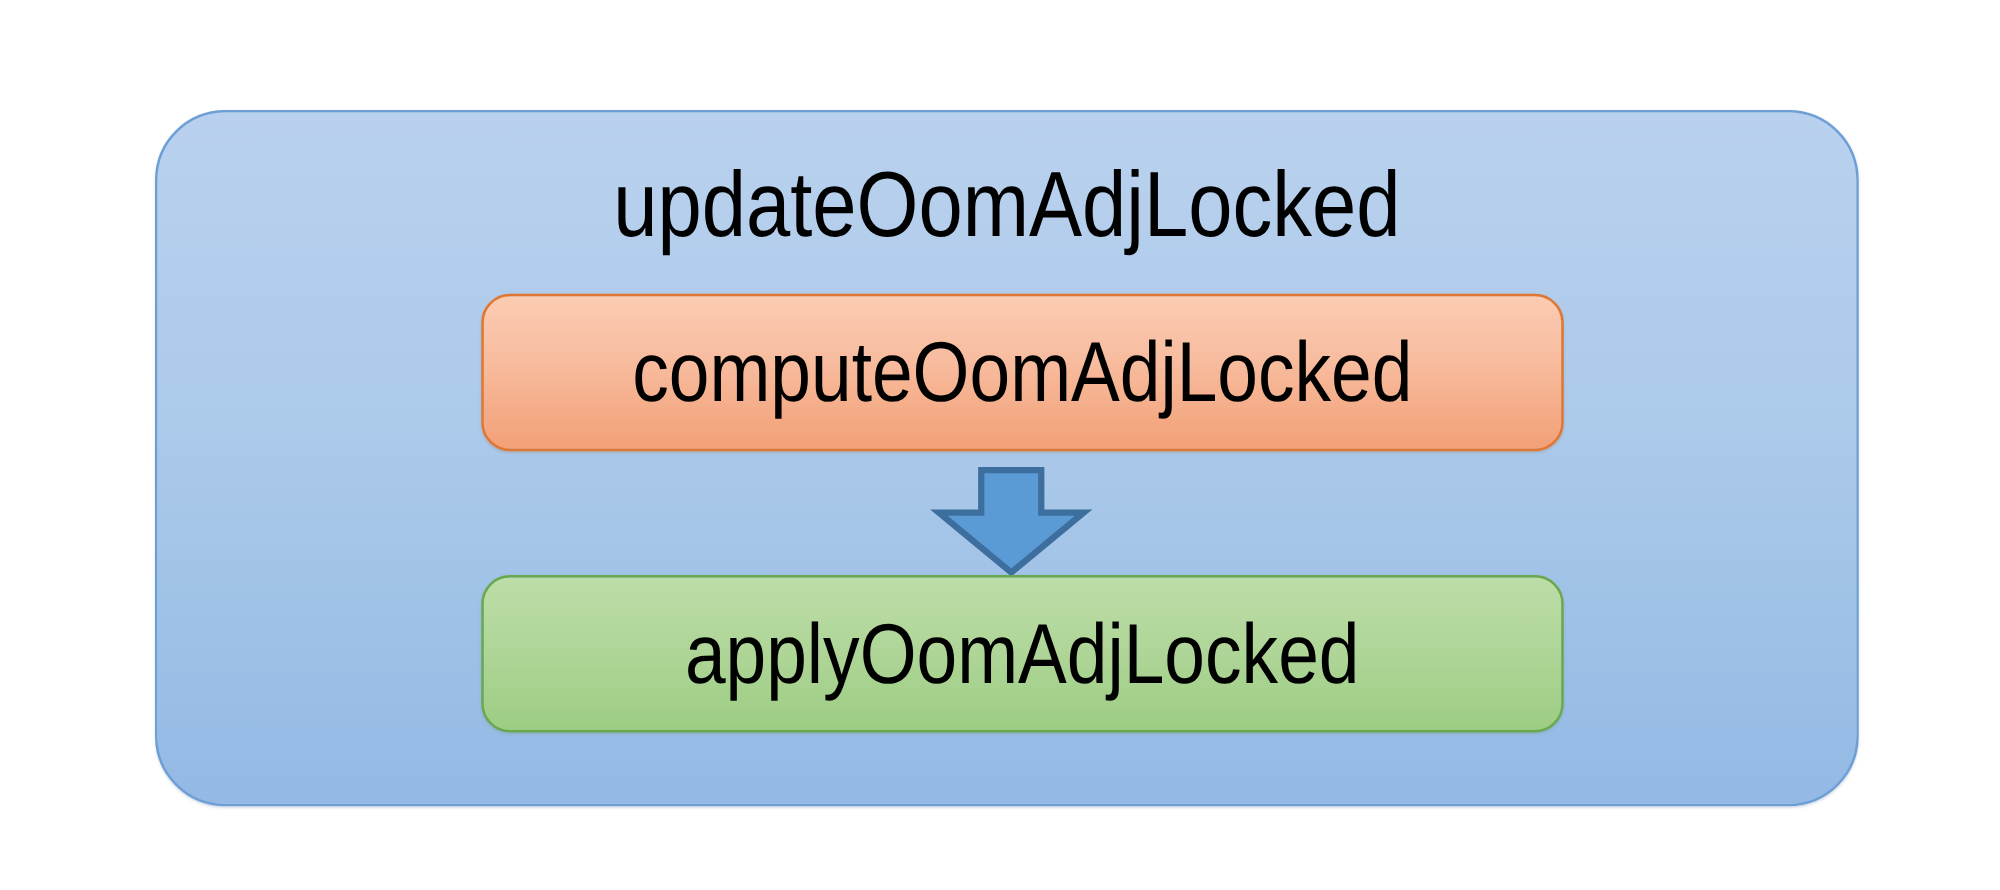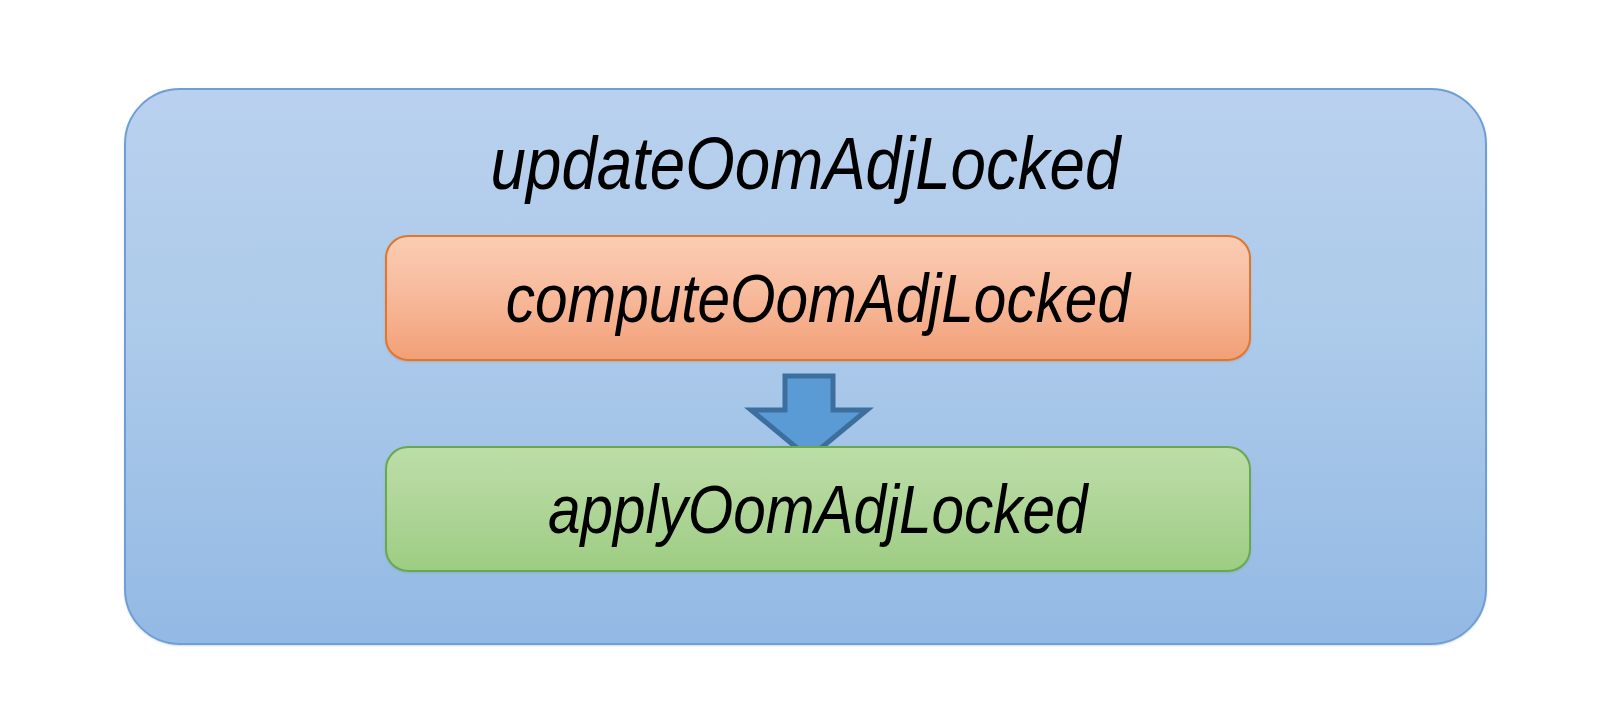--- a/index.html
+++ b/index.html
@@ -12,21 +12,20 @@
     height: 712px;
     font-family: "Liberation Sans", "DejaVu Sans", sans-serif;
     overflow: hidden;
   }
 
   #canvas {
     position: relative;
     width: 1600px;
     height: 712px;
     background: #ffffff;
-    font-style: italic;
   }
 
   
   .outer-box {
     position: absolute;
     left: 124px;
     top: 88px;
     width: 1363px;
     height: 557px;
     box-sizing: border-box;
@@ -78,21 +77,21 @@
   }
 
   .box-compute {
     top: 145px;            
     background: linear-gradient(180deg, #fbccb2 0%, #f8bda0 40%, #f2a077 100%);
     border: 2px solid #e0762f;
     box-shadow: 0 1px 2px rgba(150, 90, 50, 0.22);
   }
 
   .box-apply {
-    top: 356px;            
+    top: 370px;            
     background: linear-gradient(180deg, #bcdda7 0%, #b0d699 45%, #9dcd83 100%);
     border: 2px solid #6aa84f;
     box-shadow: 0 1px 2px rgba(90, 130, 70, 0.22);
   }
 
   
   .flow-arrow {
     position: absolute;
     left: 623px;           
     top: 284px;            

